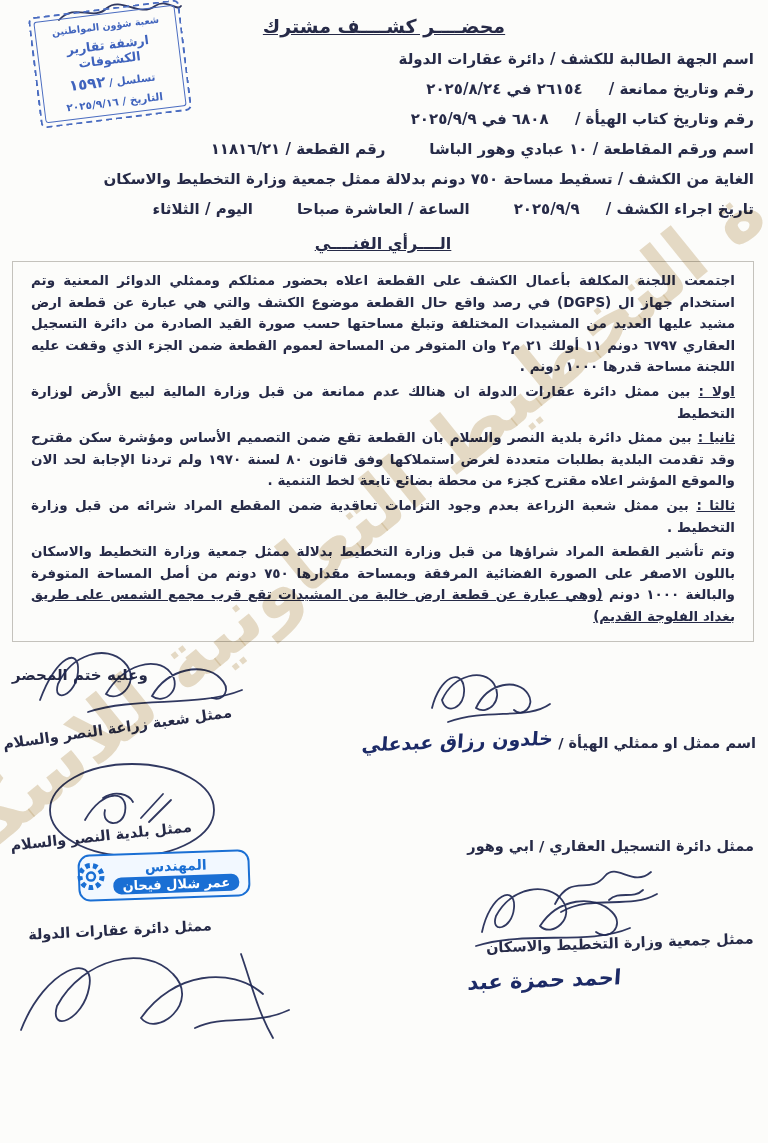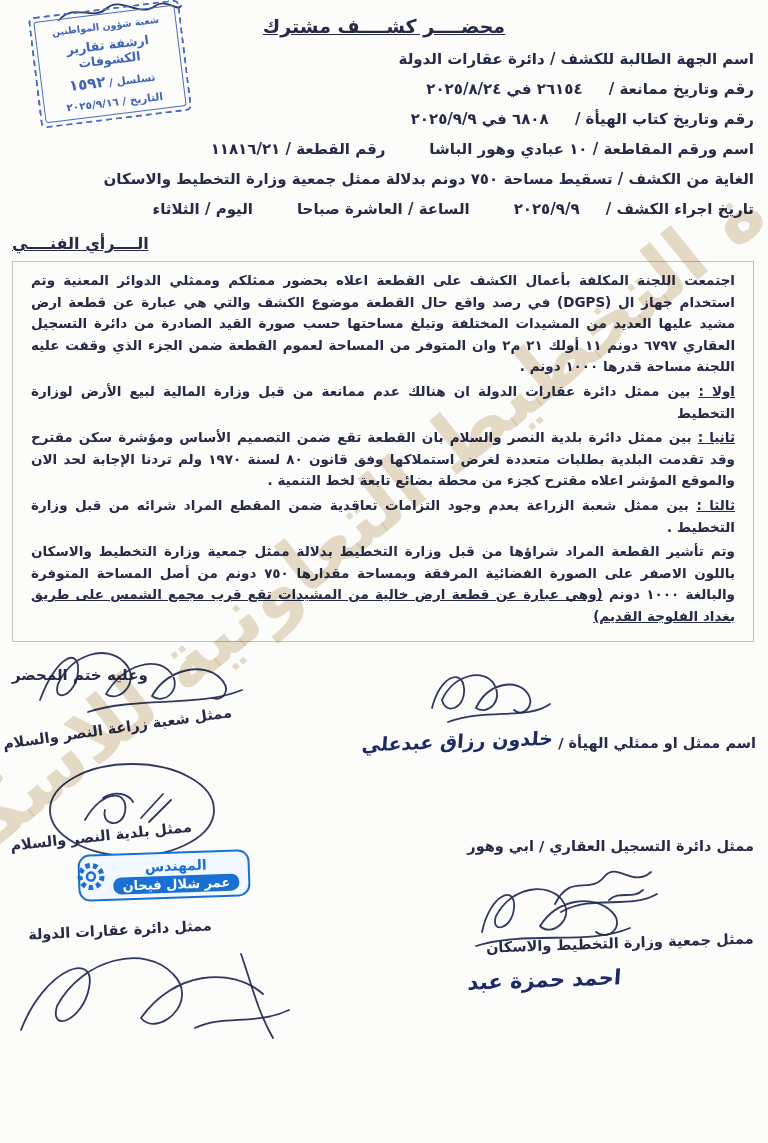--- a/index.html
+++ b/index.html
@@ -42,21 +42,21 @@
   }
   
   .content {
     position:absolute; top:50px; right:14px; left:12px; z-index:3;
     font-weight:bold;
   }
   .hline { font-size:15px; margin-bottom:12px; white-space:nowrap; }
   .hline.multi { display:flex; gap:44px; }
   .gapv { margin-right:21px; }
   .opinion-heading {
-    text-align:left; font-size:16px; font-weight:bold;
+    text-align:center; font-size:16px; font-weight:bold;
     text-decoration:underline; margin:16px 0 8px;
   }
   .body-box {
     border:1px solid #c4c2bc; padding:8px 18px 10px;
     font-size:13.5px; line-height:1.6; text-align:justify;
   }
   .para { margin-bottom:3px; }
   .ulabel { text-decoration:underline; }
   .unote { text-decoration:underline; }
   .seal-line { text-align:left; font-size:15px; margin-top:24px; font-weight:bold; }

